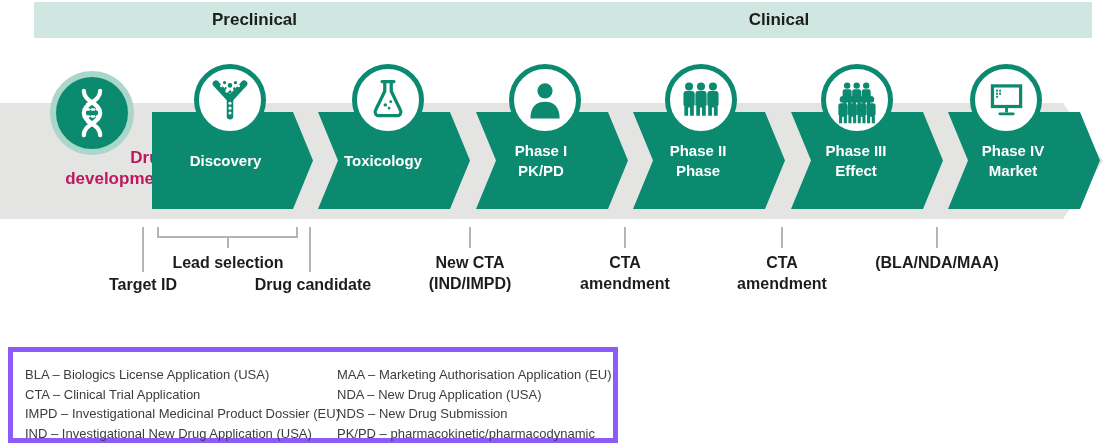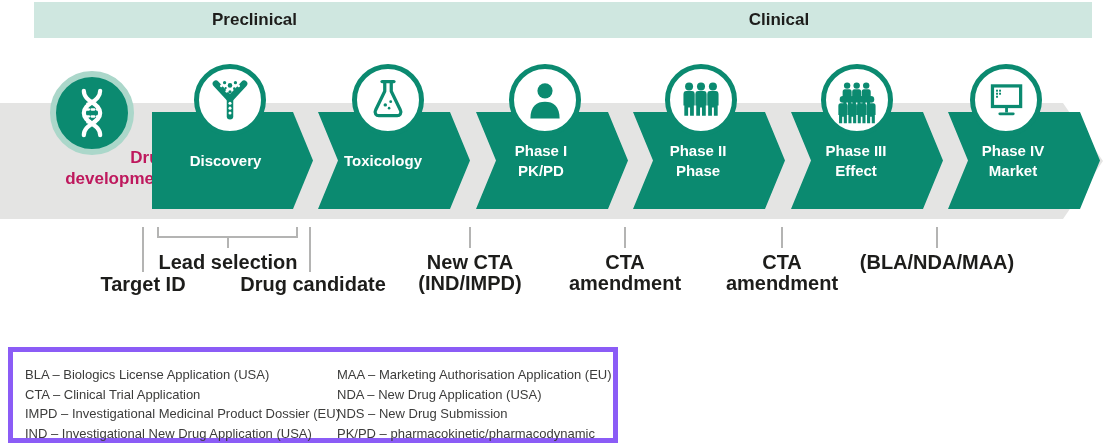--- a/index.html
+++ b/index.html
@@ -45,21 +45,21 @@
   .tick.short{top:227px;height:21px;}
   .t-target{left:142px;} .t-cand{left:309px;}
   .t-cta{left:469px;} .t-am1{left:624px;} .t-am2{left:781px;} .t-nds{left:936px;}
   .brk{position:absolute;background:#b4b4b3;}
   .brk-h{left:157px;top:236px;width:141px;height:2px;}
   .brk-s1{left:157px;top:227px;width:2px;height:11px;}
   .brk-s2{left:296px;top:227px;width:2px;height:11px;}
   .brk-c{left:227px;top:237px;width:2px;height:11px;}
   
   .mlabel{position:absolute;transform:translateX(-50%);text-align:center;
-          font-weight:bold;font-size:20px;line-height:21px;color:#1d1d1b;white-space:nowrap;}
+          font-weight:bold;font-size:16px;line-height:21px;color:#1d1d1b;white-space:nowrap;}
   .m-target{left:143px;top:274px;} .m-lead{left:228px;top:252px;} .m-cand{left:313px;top:274px;}
   .m-cta{left:470px;top:252px;} .m-am1{left:625px;top:252px;}
   .m-am2{left:782px;top:252px;} .m-nds{left:937px;top:252px;}
   .mlabel .l2:empty{display:none;}
   
   .legend{position:absolute;left:8px;top:347px;width:610px;height:96px;background:#fff;
           border:5px solid #8b5cf6;box-sizing:border-box;display:flex;
           padding:13px 0 0 12px;font-size:13px;line-height:19.5px;color:#3c3c3b;}
   .legend .col1{width:312px;} .legend .col2{flex:1;}
   .legend div{white-space:nowrap;}

